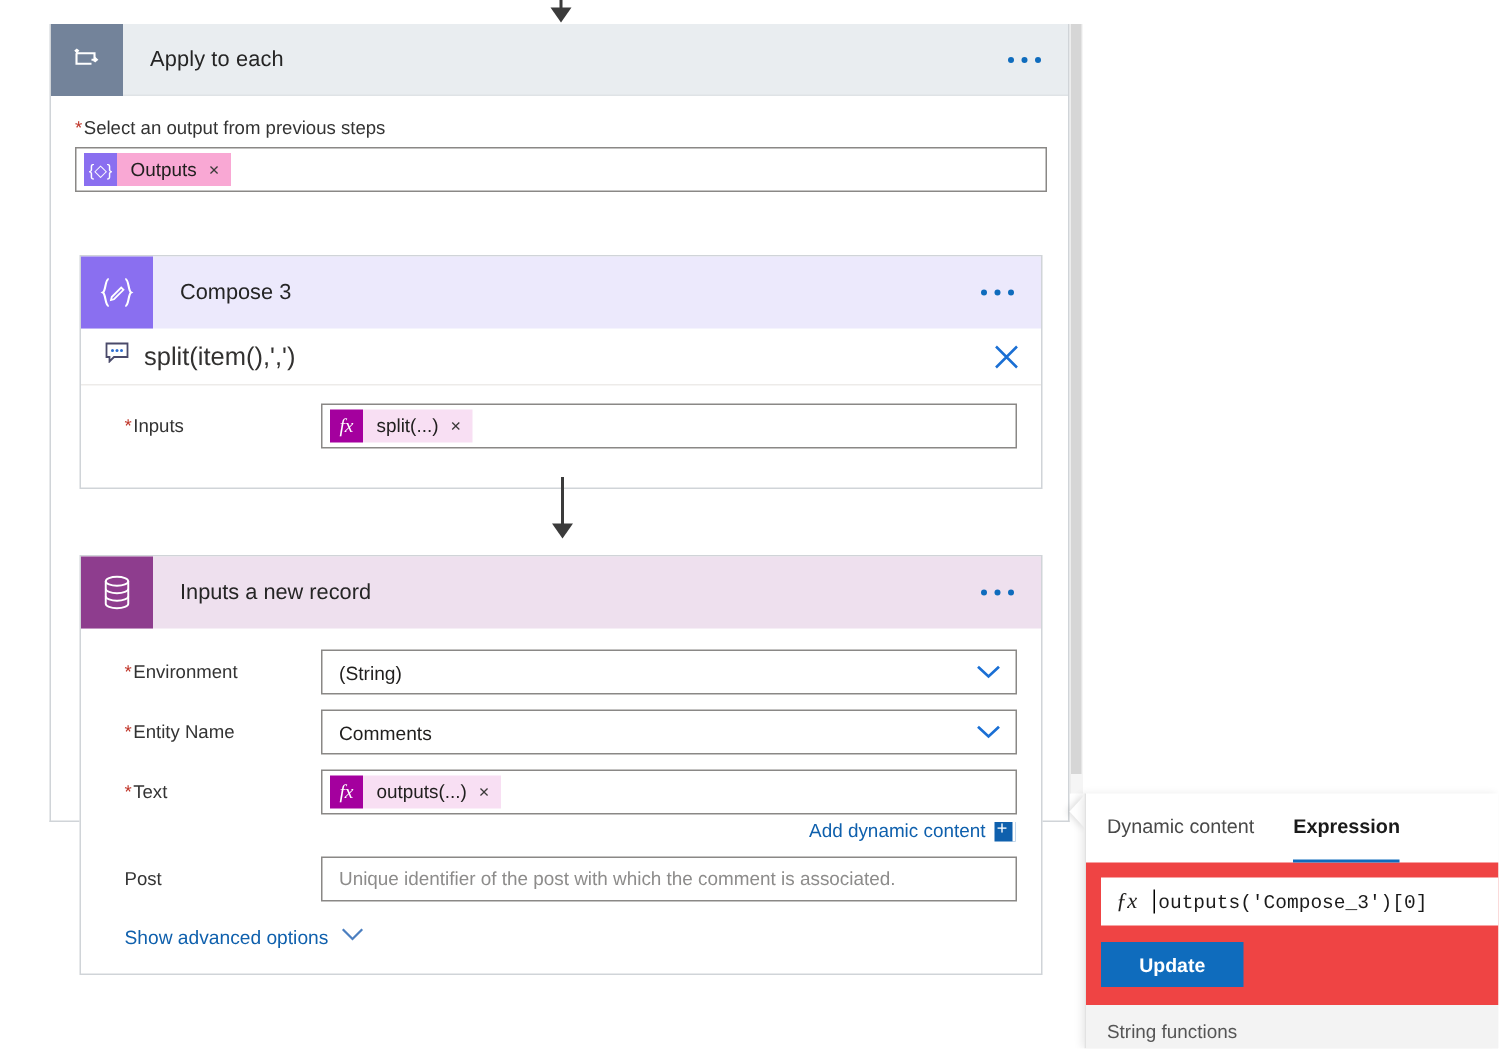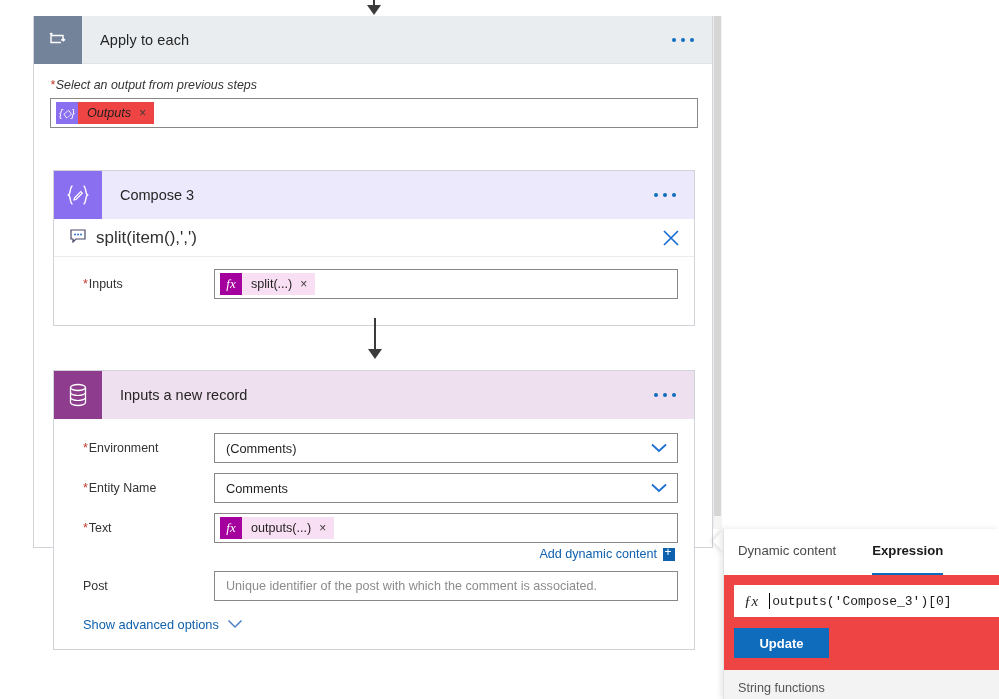--- a/index.html
+++ b/index.html
@@ -47,21 +47,21 @@
   #apply-header .title {
     font-size: 14.5px; color: #252525; margin-left: 18px; letter-spacing: .1px;
   }
   .dots {
     margin-left: auto; margin-right: 18px;
     display: flex; gap: 5px; align-items: center; cursor: pointer;
   }
   .dots i { width: 4px; height: 4px; background: #0f6cbd; border-radius: 50%; display:block; }
 
   
-  #apply-body { padding: 14px 16px 0 16px; font-style: italic; }
+  #apply-body { padding: 14px 16px 0 16px; }
   .req-label {
     font-size: 12.4px; color: #333333; margin-bottom: 6px;
   }
   .req-star { color: #c0372b; margin-right: 1px; }
 
   .token-field {
     height: 30px; border: 1px solid #8a8886; background: #fff;
     display: flex; align-items: center; padding-left: 5px;
   }
   #outputs-field { width: 648px; margin-bottom: 18px; }
@@ -72,21 +72,21 @@
     width: 22px; height: 22px; display: flex; align-items: center; justify-content: center;
     font-size: 11px; color: #ffffff;
   }
   .token .tok-text {
     height: 22px; display: flex; align-items: center; gap: 8px;
     padding: 0 8px 0 9px; font-size: 12.6px; color: #201f1e;
   }
   .token .tok-x { font-size: 12px; color: #3b3a39; cursor: pointer; line-height: 1; }
 
   .token.purple .tok-icon { background: #8a6ff0; }
-  .token.purple .tok-text { background: #ef4444; }
+  .token.purple .tok-text { background: #f9a8d4; }
   .token.pink .tok-icon  { background: #a4009e; font-style: italic; font-family: "Liberation Serif", serif; font-size: 13px; }
   .token.pink .tok-text  { background: #f8dff3; }
 
   
   .action-card {
     position: absolute; left: 52px; width: 642px;
     background: #ffffff; border: 1px solid #d0d4d8;
   }
   .action-header { display: flex; align-items: center; height: 48px; }
   .action-header .tile {
@@ -162,21 +162,21 @@
     box-shadow: -2px 0 6px rgba(0,0,0,.10);
   }
   #panel-pointer {
     position: absolute; left: 713px; top: 529px;
     width: 0; height: 0;
     border-top: 12px solid transparent;
     border-bottom: 12px solid transparent;
     border-right: 11px solid #ffffff;
     filter: drop-shadow(-2px 0 2px rgba(0,0,0,.12));
   }
-  #panel-tabs { display: flex; gap: 36px; padding: 14px 0 0 14px; height: 46px; }
+  #panel-tabs { display: flex; gap: 26px; padding: 14px 0 0 14px; height: 46px; }
   .ptab { font-size: 13.2px; color: #494949; padding-bottom: 9px; cursor: pointer; }
   .ptab.active { color: #1a1a1a; font-weight: bold; border-bottom: 2px solid #0f6cbd; }
   #expr-area { background: #ef4444; padding: 10px 0 12px 10px; }
   #expr-input {
     height: 32px; background: #ffffff;
     display: flex; align-items: center; gap: 11px; padding-left: 10px;
     margin-right: 0px;
   }
   #expr-input .fx { font-family: "Liberation Serif", serif; font-style: italic; font-size: 15px; color: #201f1e; }
   #expr-input .caret {
@@ -329,21 +329,21 @@
       </div>
 
       <div class="form-rows" style="padding-top:14px;">
 
         <div class="frow">
           <div class="flabel">
             <span class="req-star">*</span><span>Environment</span>
           </div>
           <div class="fctl">
             <div class="select-box">
-              <span>(Comments)</span>
+              <span>(String)</span>
               <span class="chev">
                 <svg width="18" height="12" viewBox="0 0 18 12">
                     <path d="M2 2.5 L9 9 L16 2.5" fill="none" stroke="#1a6fd4" stroke-width="1.8"></path>
                   </svg>
               </span>
             </div>
           </div>
         </div>
 
         <div class="frow">

